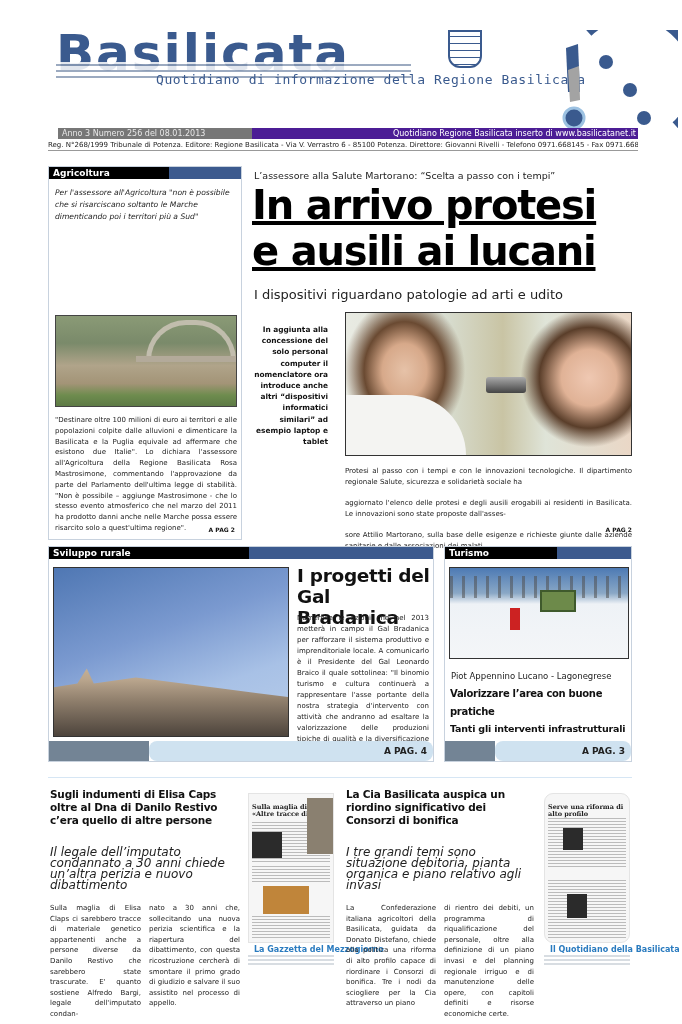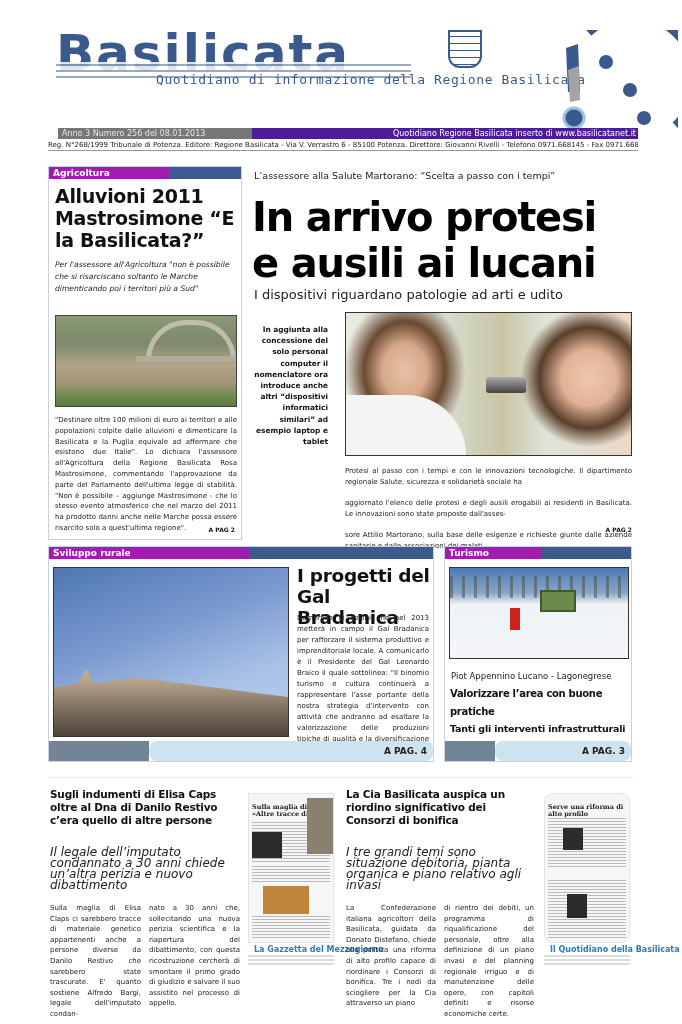--- a/index.html
+++ b/index.html
@@ -22,40 +22,40 @@
 
   .bar-issue { position: absolute; left: 48px; top: 128px; width: 590px; height: 11px; display: flex; }
   .bar-issue .left { width: 194px; background: #777; color: #e8e8e8; font-size: 8px; line-height: 11px; padding-left: 4px; white-space: nowrap; margin-left: 10px; }
   .bar-issue .right { flex: 1; background: #4c1d95; color: #fff; font-size: 8px; line-height: 11px; text-align: right; padding-right: 2px; white-space: nowrap; }
   .reg-line { position: absolute; left: 48px; top: 140px; width: 590px; font-size: 7px; line-height: 10px; color: #222; white-space: nowrap; overflow: hidden;
     border-bottom: 1px solid #999; }
 
   
   .box { position: absolute; border: 1px solid #c8d2de; background: #fff; }
   .sec-head { display: flex; height: 12px; }
-  .sec-head .lab { background: #a21caf; color: #fff; font-weight: bold; font-size: 9px; line-height: 12px; padding-left: 4px; }
+  .sec-head .lab { background: #000000; color: #fff; font-weight: bold; font-size: 9px; line-height: 12px; padding-left: 4px; }
   .sec-head .fill { flex: 1; background: #3c5a8e; }
   .foot-bar { position: absolute; left: 0; right: 0; bottom: 0; height: 20px; display: flex; }
   .foot-bar .dk { background: #738495; }
   .foot-bar .lt { flex: 1; background: #cfe2f0; font-size: 9px; font-weight: bold; text-align: right; padding-right: 6px; line-height: 20px; color: #222; border-radius: 8px; }
 
   
   #agri { left: 48px; top: 166px; width: 194px; height: 374px; }
   #agri h2 { font-size: 19px; line-height: 22px; font-weight: bold; padding: 6px 6px 0 6px; letter-spacing: -0.3px; }
   #agri .lede { font-style: italic; font-size: 7.6px; line-height: 12px; padding: 8px 6px 0 6px; color: #222; }
   #agri .photo { position: absolute; left: 6px; top: 148px; width: 182px; height: 92px; border: 1px solid #444;
     background: linear-gradient(180deg, #8a9a76 0%, #7a8a6a 30%, #b0a48a 55%, #a39477 75%, #6e8c4e 88%, #5d7a45 100%); overflow: hidden; }
   #agri .photo .bridge { position: absolute; right: 0; top: 4px; width: 90px; height: 40px; border: 5px solid #c8c2b4; border-bottom: none; border-radius: 45px 45px 0 0; opacity: 0.9; }
   #agri .photo .deck { position: absolute; right: 0; top: 40px; width: 100px; height: 6px; background: #b3aa9a; }
   #agri .body { position: absolute; left: 6px; top: 248px; width: 182px; font-size: 7px; line-height: 10.8px; text-align: justify; color: #222; }
   #agri .apag { position: absolute; right: 6px; bottom: 6px; font-size: 6px; font-weight: bold; }
 
   
   .kicker { position: absolute; left: 254px; top: 170px; font-size: 9.5px; color: #222; white-space: nowrap; }
-  .headline { position: absolute; left: 252px; top: 194px; font-size: 40px; line-height: 46px; font-weight: bold; letter-spacing: -1.2px; white-space: nowrap; color: #000; }
+  .headline { position: absolute; left: 252px; top: 182px; font-size: 40px; line-height: 46px; font-weight: bold; letter-spacing: -1.2px; white-space: nowrap; color: #000; text-decoration: underline; }
   .subhead { position: absolute; left: 254px; top: 287px; font-size: 13px; color: #222; white-space: nowrap; }
   .callout { position: absolute; left: 252px; top: 324px; width: 76px; font-size: 7.4px; line-height: 11.2px; font-weight: bold; text-align: right; color: #111; }
   .main-photo { position: absolute; left: 345px; top: 312px; width: 287px; height: 144px; border: 1px solid #333; overflow: hidden;
     background: linear-gradient(90deg, #e9ebe3 0%, #d8ddd0 35%, #c9c4a4 55%, #dfe4d8 70%, #ead7c6 100%); }
   .main-photo .doc { position: absolute; left: 0; top: 0; width: 130px; height: 144px;
     background: radial-gradient(ellipse at 45% 40%, #e6c2a8 0%, #d7a98a 22%, #6a4a32 40%, rgba(255,255,255,0) 60%); }
   .main-photo .coat { position: absolute; left: 0; bottom: 0; width: 120px; height: 60px; background: #f4f4f2; border-radius: 0 60px 0 0; }
   .main-photo .otoscope { position: absolute; left: 140px; top: 64px; width: 40px; height: 16px; background: linear-gradient(180deg,#aaa,#444); border-radius: 3px; }
   .main-photo .pat { position: absolute; right: 0; top: 0; width: 120px; height: 144px;
     background: radial-gradient(ellipse at 65% 45%, #efc8b2 0%, #e0b296 25%, #5a3e2a 45%, rgba(255,255,255,0) 62%); }
@@ -129,21 +129,20 @@
   <div class="left">Anno 3 Numero 256 del 08.01.2013</div>
   <div class="right">Quotidiano Regione Basilicata inserto di www.basilicatanet.it</div>
 </div>
 <div class="reg-line">Reg. N°268/1999 Tribunale di Potenza. Editore: Regione Basilicata - Via V. Verrastro 6 - 85100 Potenza. Direttore: Giovanni Rivelli - Telefono 0971.668145 - Fax 0971.668155</div>
 
 <div class="box" id="agri">
   <div class="sec-head">
     <div class="lab" style="width:120px">Agricoltura</div>
     <div class="fill"></div>
   </div>
-  <h2>Alluvioni 2011 Mastrosimone “E la Basilicata?”</h2>
   <div class="lede">Per l'assessore all'Agricoltura "non è possibile che si risarciscano soltanto le Marche dimenticando poi i territori più a Sud"</div>
   <div class="photo">
     <div class="bridge"></div>
     <div class="deck"></div>
   </div>
   <div class="body">"Destinare oltre 100 milioni di euro ai territori e alle popolazioni colpite dalle alluvioni e dimenticare la Basilicata e la Puglia equivale ad affermare che esistono due Italie". Lo dichiara l'assessore all'Agricoltura della Regione Basilicata Rosa Mastrosimone, commentando l'approvazione da parte del Parlamento dell'ultima legge di stabilità. "Non è possibile – aggiunge Mastrosimone - che lo stesso evento atmosferico che nel marzo del 2011 ha prodotto danni anche nelle Marche possa essere risarcito solo a quest'ultima regione".</div>
   <div class="apag">A PAG 2</div>
 </div>
 
 <div class="kicker">L’assessore alla Salute Martorano: “Scelta a passo con i tempi”</div>
@@ -177,21 +176,21 @@
   <h2>I progetti del Gal Bradanica</h2>
   <div class="body">Numerose le azioni che nel 2013 metterà in campo il Gal Bradanica per rafforzare il sistema produttivo e imprenditoriale locale. A comunicarlo è il Presidente del Gal Leonardo Braico il quale sottolinea: "Il binomio turismo e cultura continuerà a rappresentare l'asse portante della nostra strategia d'intervento con attività che andranno ad esaltare la valorizzazione delle produzioni tipiche di qualità e la diversificazione dell'agricoltura tradizionale "</div>
   <div class="foot-bar">
     <div class="dk"></div>
     <div class="lt">A PAG. 4</div>
   </div>
 </div>
 
 <div class="box" id="turismo">
   <div class="sec-head">
-    <div class="lab" style="width:96px">Turismo</div>
+    <div class="lab" style="width:112px">Turismo</div>
     <div class="fill"></div>
   </div>
   <div class="photo">
     <div class="trees"></div>
     <div class="lift"></div>
     <div class="people"></div>
   </div>
   <div class="kick">Piot Appennino Lucano - Lagonegrese</div>
   <h2>Valorizzare l’area con buone pratiche</h2>
   <div class="sub">Tanti gli interventi infrastrutturali</div>

